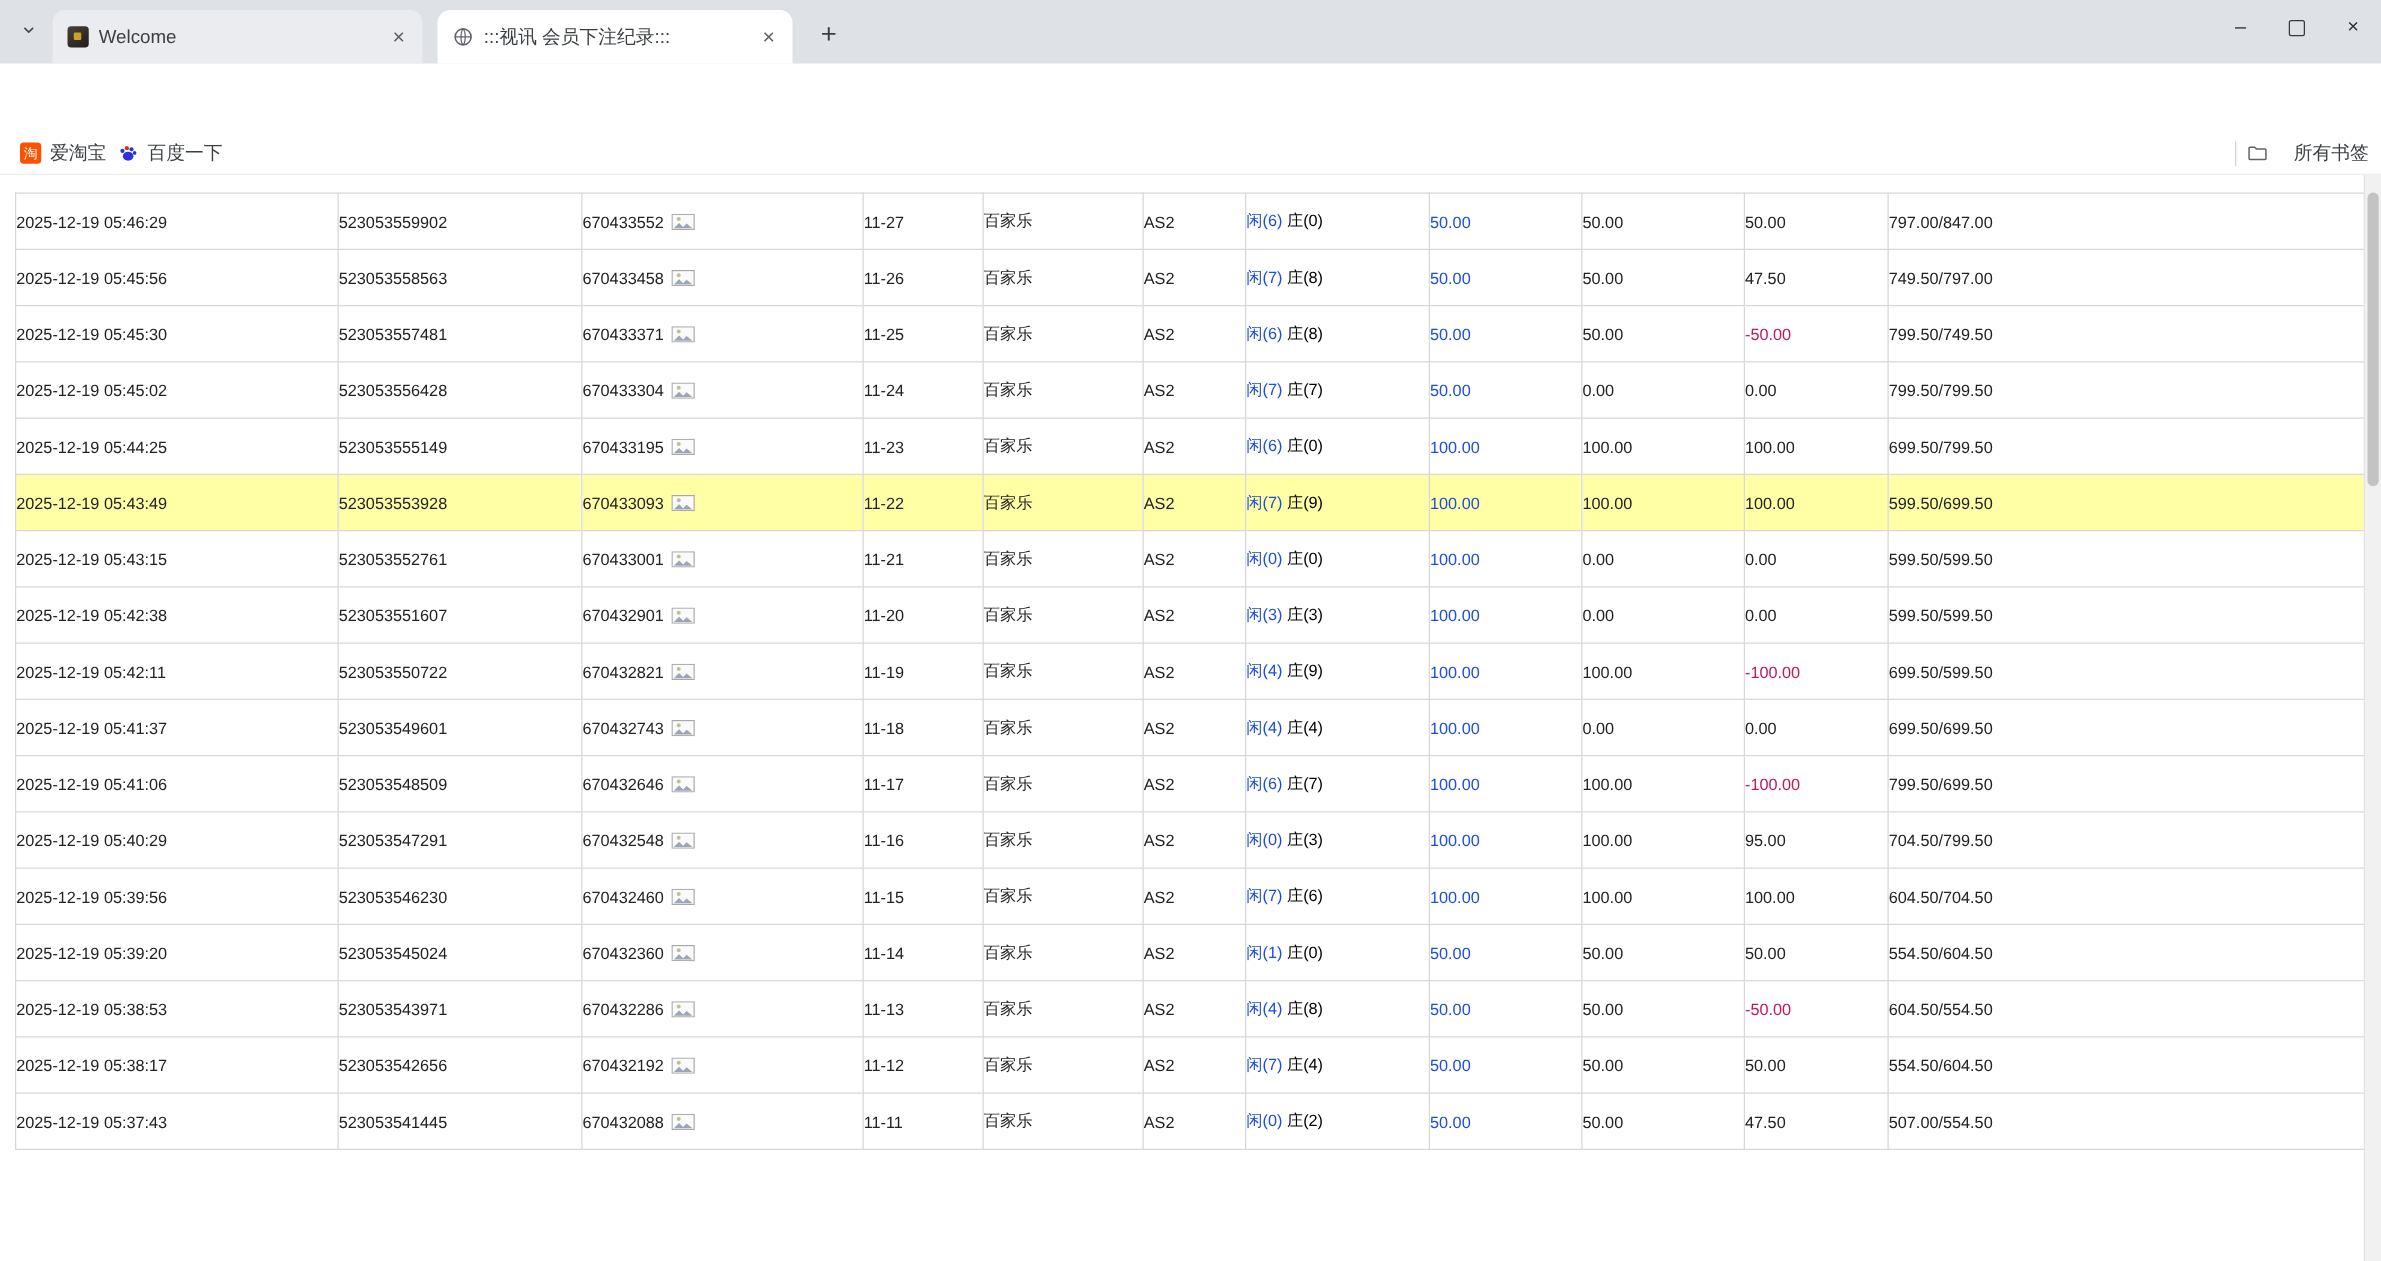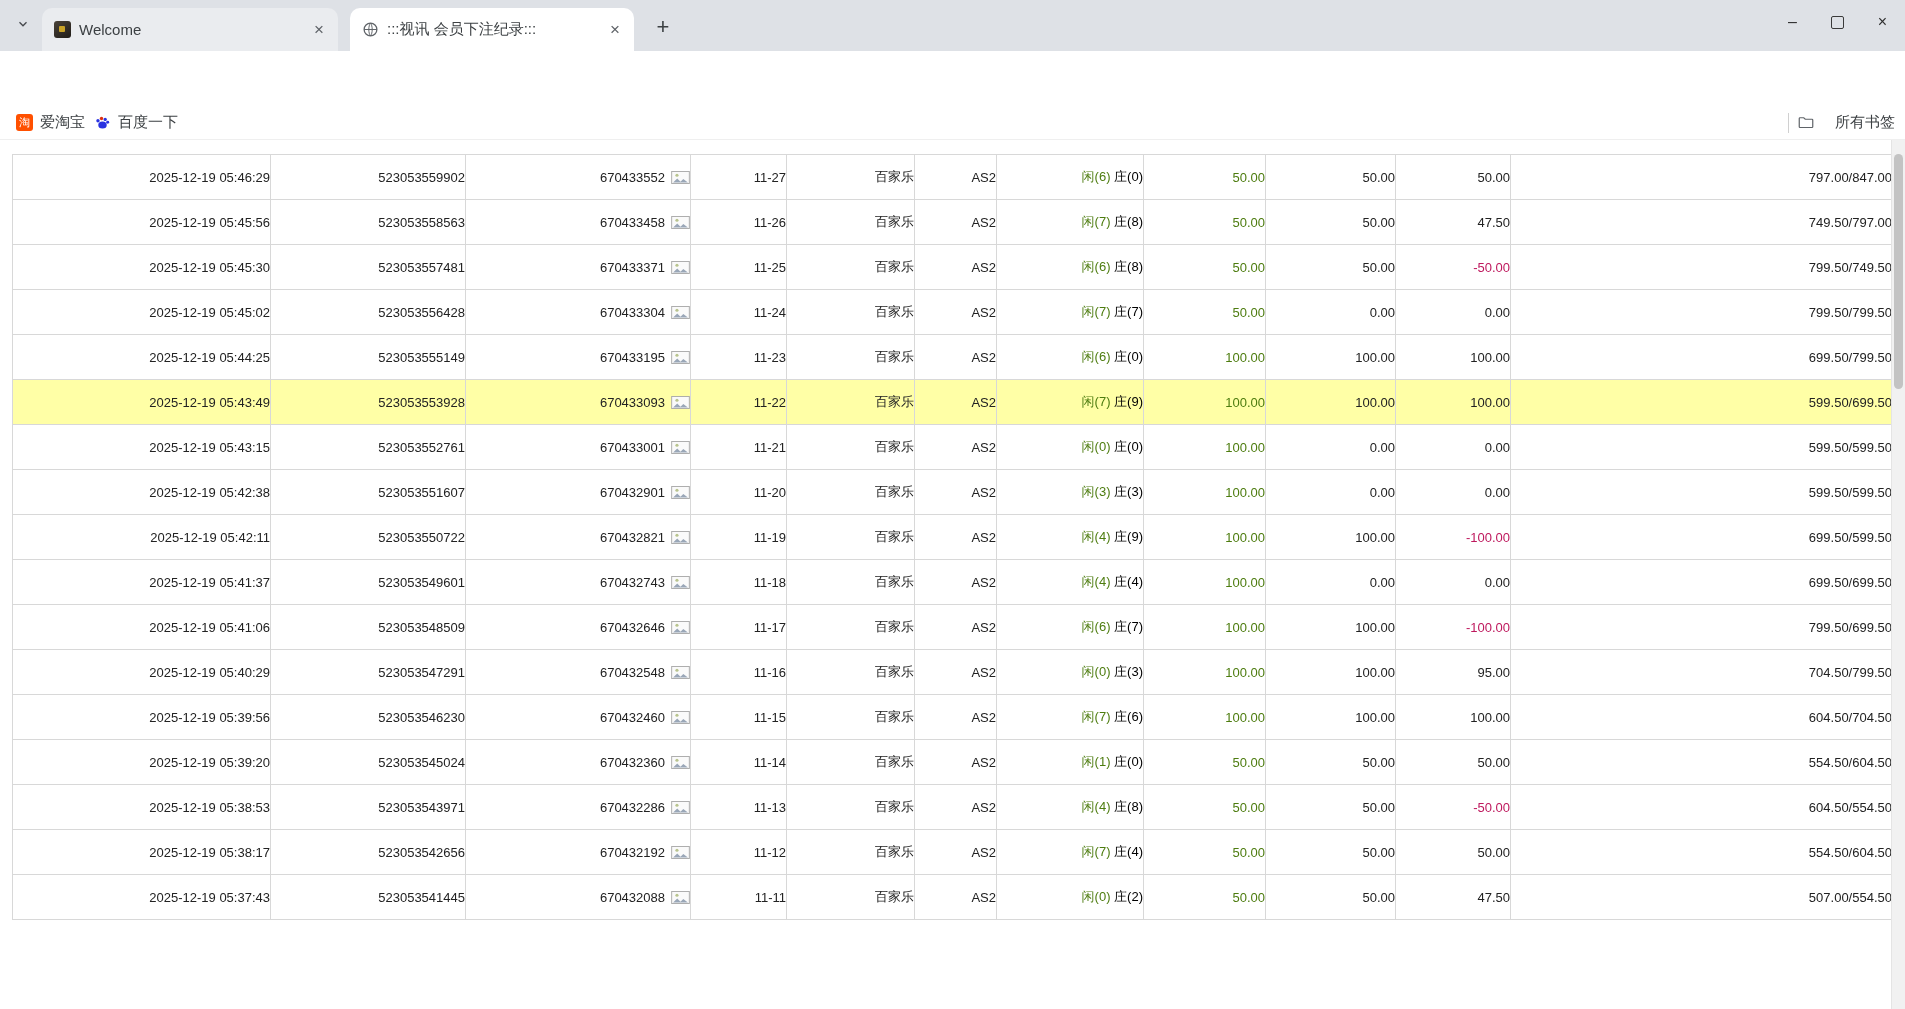--- a/index.html
+++ b/index.html
@@ -31,24 +31,24 @@
   .kebab{position:absolute;left:1884px;top:66px;width:16px;height:24px;display:flex;flex-direction:column;align-items:center;justify-content:center;gap:3px}
   .kebab i{width:4px;height:4px;border-radius:50%;background:#5f6368}
   
   .bookmarks{position:absolute;top:105px;left:0;width:1905px;height:35px;background:#fff;border-bottom:1px solid #efefef;box-sizing:border-box}
   .bm-item{position:absolute;top:5px;height:25px;display:flex;align-items:center;gap:7px;padding:0 8px;border-radius:5px;font-size:15px;color:#3c4043}
   .bm-ico-taobao{width:17px;height:17px;background:#ff5000;border-radius:3px;color:#fff;font-size:11px;display:flex;align-items:center;justify-content:center;flex:none}
   .bm-right{position:absolute;right:10px;top:5px;height:25px;display:flex;align-items:center;gap:8px;font-size:15px;color:#3c4043}
   .bm-divider{width:1px;height:20px;background:#d0d0d0}
   
   .page{position:absolute;top:140px;left:0;width:1905px;height:869px;background:#fff}
-  table.bets{position:absolute;left:12px;top:14px;width:1880px;border-collapse:collapse;table-layout:fixed;font-size:13px;color:#222;text-align:right}
+  table.bets{position:absolute;left:12px;top:14px;width:1880px;border-collapse:collapse;table-layout:fixed;font-size:13px;color:#222;text-align:left}
   table.bets td{border:1px solid #d8d8d8;height:44px;padding:0;white-space:nowrap;overflow:hidden}
   tr.hl td{background:#ffffa6}
-  .blue{color:#4d7c0f}
+  .blue{color:#1d4ed8}
   .red{color:#000000}
   td.red{color:#be185d}
   .gno{vertical-align:middle}
   .img-btn{display:inline-block;vertical-align:middle;margin-left:6px;line-height:0}
   tr.foot td{background:#8f8f8f;border:2px solid #ffffff;color:#ffffff;font-weight:bold;height:29px;font-size:13px}
   
   .vscroll{position:absolute;right:0;top:140px;width:14px;height:869px;background:#f1f1f1;border-left:1px solid #e4e4e4;box-sizing:border-box}
   .vthumb{position:absolute;left:2px;top:14px;width:9px;height:235px;background:#c3c3c3;border-radius:5px}
 </style>
 </head>

